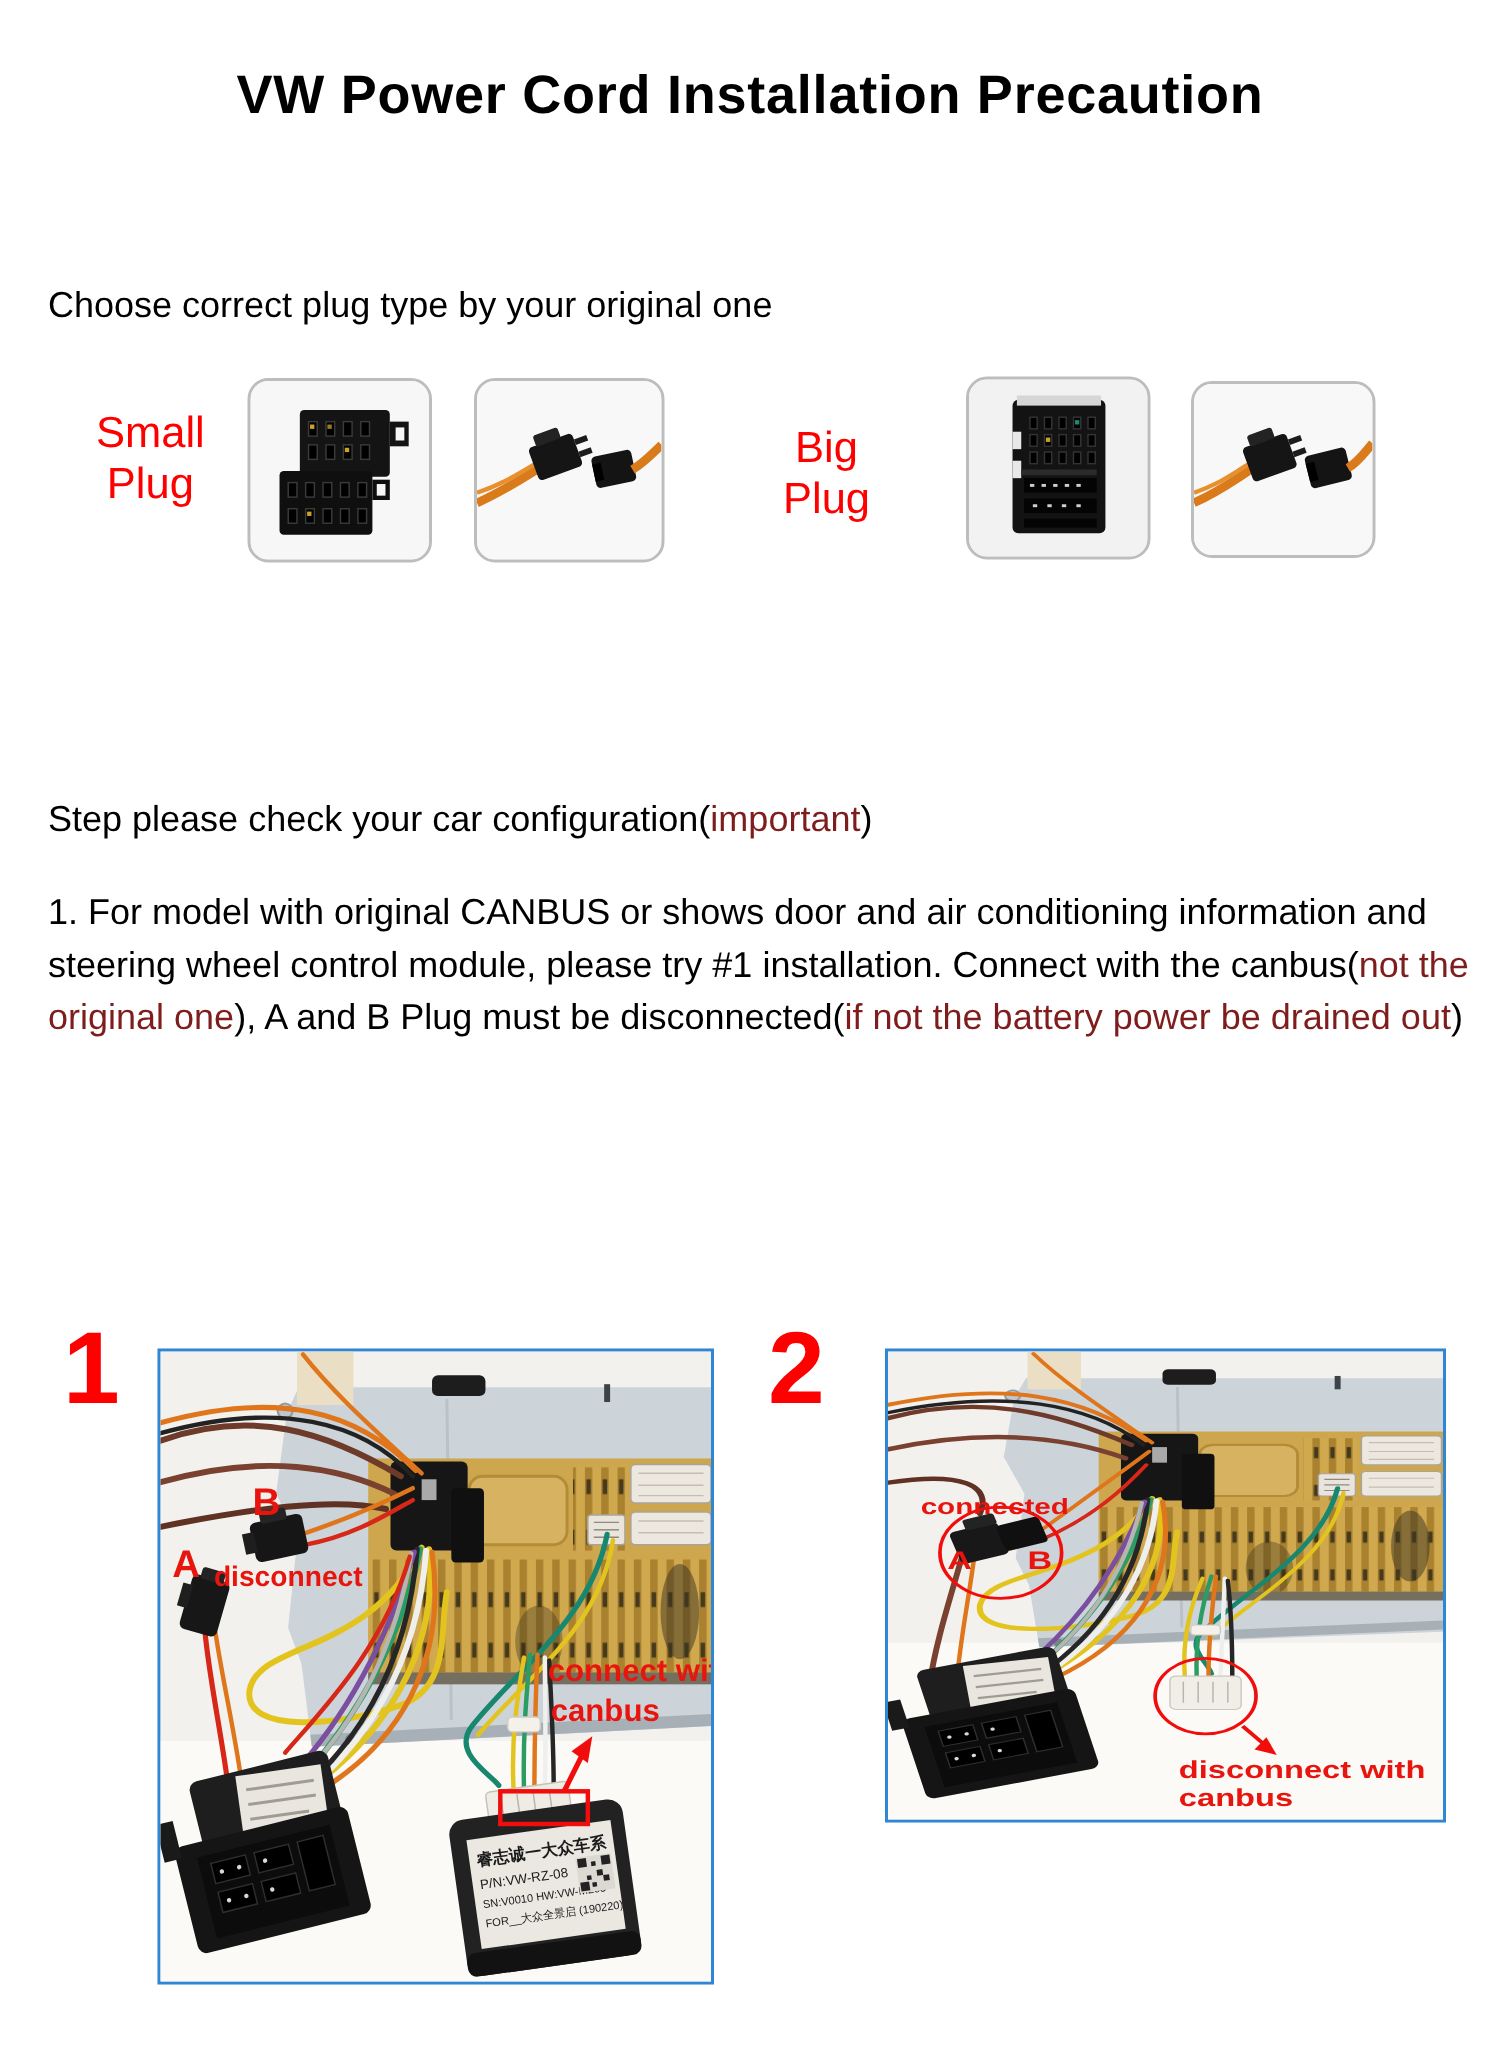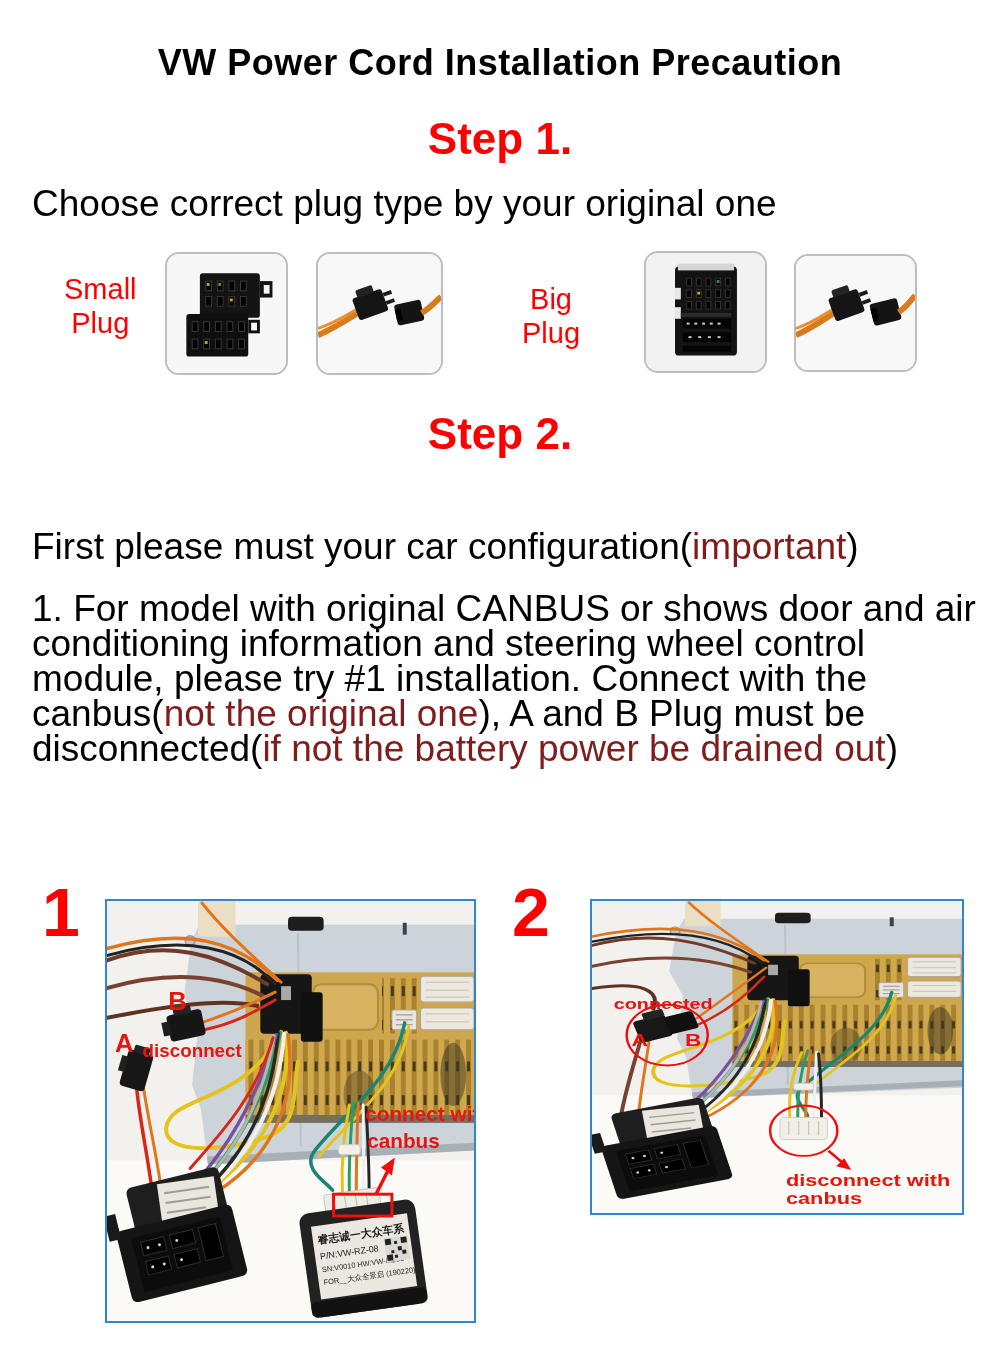--- a/index.html
+++ b/index.html
@@ -5,21 +5,21 @@
   html,body{margin:0;padding:0;}
   body{width:1000px;height:1363px;background:#ffffff;font-family:"Liberation Sans",sans-serif;color:#000;}
   #page{position:relative;width:1000px;height:1363px;overflow:hidden;background:#fff;}
   .abs{position:absolute;}
   .center{left:0;width:1000px;text-align:center;}
   .red{color:#7f1d1d;}
   #title{top:42px;font-size:36px;font-weight:bold;letter-spacing:0.5px;}
   .step-heading{font-size:44px;font-weight:bold;color:#ff0000;}
   #step1-heading{top:114px;}
   #step2-heading{top:409px;}
-  .body-text{font-size:37px;line-height:35px;}
+  .body-text{font-size:24px;line-height:35px;}
   #intro{left:32px;top:186px;}
   #inst-line{left:32px;top:478px;}
   #check-line{left:32px;top:529px;}
   #para1{left:32px;top:591px;width:966px;}
   #para2{left:32px;top:756px;width:966px;}
   .plug-label{font-size:29px;line-height:34px;color:#ff0000;text-align:center;}
   #small-plug-label{left:64px;top:272px;}
   #big-plug-label{left:522px;top:282px;}
   .imgframe{border:2px solid #bdbdbd;border-radius:14px;background:#fbfbfb;box-sizing:border-box;overflow:hidden;}
   .imgframe svg{display:block;width:100%;height:100%;}
@@ -37,21 +37,20 @@
   .ann{fill:#e8150f;font-weight:bold;font-family:"Liberation Sans",sans-serif;}
   .lbl{fill:#1a1a1a;font-family:"Liberation Sans",sans-serif;}
 </style>
 </head>
 <body>
 
 <div id="page">
 
   <div id="title" class="abs center">VW Power Cord Installation Precaution</div>
 
-  <div id="step1-heading" class="abs center step-heading">Step 1.</div>
   <div id="intro" class="abs body-text">Choose correct plug type by your original one</div>
 
   <div id="small-plug-label" class="abs plug-label">
     <div>Small</div>
     <div>Plug</div>
   </div>
 
   <div id="frame-small-front" class="abs imgframe">
     <svg viewBox="0 0 123 123" preserveAspectRatio="none">
       <rect width="123" height="123" fill="#f7f7f7"></rect>
@@ -170,22 +169,21 @@
         <rect x="68" y="52" width="9" height="4" fill="#1c1c1c"></rect>
       </g>
       <g transform="rotate(-14 90 58)">
         <rect x="78" y="47" width="29" height="23" rx="3" fill="#141414"></rect>
         <rect x="78" y="52" width="6" height="13" fill="#000"></rect>
       </g>
       <path d="M106,58 C113,54 117,48 123,41" stroke="#d97a1b" stroke-width="6" fill="none"></path>
     </svg>
   </div>
 
-  <div id="step2-heading" class="abs center step-heading">Step 2.</div>
-  <div id="check-line" class="abs body-text"><span>First please must your car configuration(</span><span class="red">important</span><span>)</span></div>
+  <div id="check-line" class="abs body-text"><span>Step please check your car configuration(</span><span class="red">important</span><span>)</span></div>
 
   <div id="para1" class="abs body-text"><span>1. For model with original CANBUS or shows door and air conditioning information and steering wheel control module, please try #1 installation. Connect with the canbus(</span><span class="red">not the original one</span><span>), A and B Plug must be disconnected(</span><span class="red">if not the battery power be drained out</span><span>)</span></div>
 
 
   <div id="num1" class="abs diagram-number">1</div>
   <div id="num2" class="abs diagram-number">2</div>
 
   <div id="photo1" class="abs photo">
     <svg viewBox="0 0 371 424" preserveAspectRatio="none">
       <rect width="371" height="424" fill="#f3f1ed"></rect>

